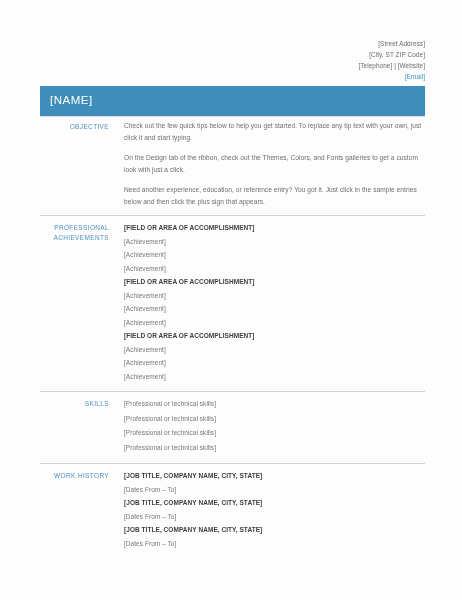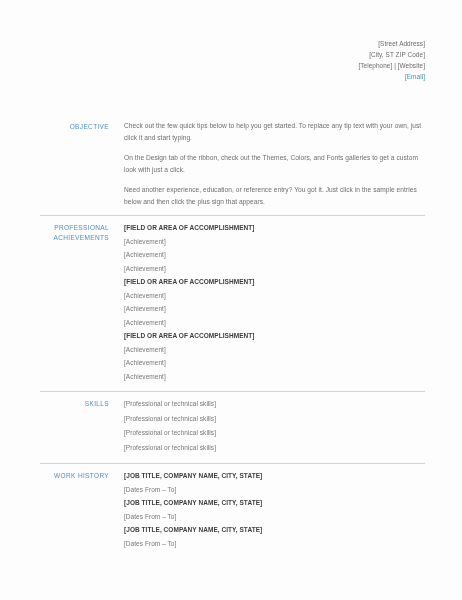--- a/index.html
+++ b/index.html
@@ -130,20 +130,23 @@
 
 <div class="page">
 
   <div class="contact">
     <span class="line">[Street Address]</span>
     <span class="line">[City, ST ZIP Code]</span>
     <span class="line">[Telephone] | [Website]</span>
     <span class="line email">[Email]</span>
   </div>
 
+  <div class="name-banner">
+    <span class="name-text">[NAME]</span>
+  </div>
 
   <div class="body-area">
 
     <div class="section sec-objective">
       <div class="sec-label">
         <span class="lbl-line">OBJECTIVE</span>
       </div>
       <div class="sec-body">
         <p class="para">Check out the few quick tips below to help you get started. To replace any tip text with your own, just click it and start typing.</p>
         <p class="para">On the Design tab of the ribbon, check out the Themes, Colors, and Fonts galleries to get a custom look with just a click.</p>

